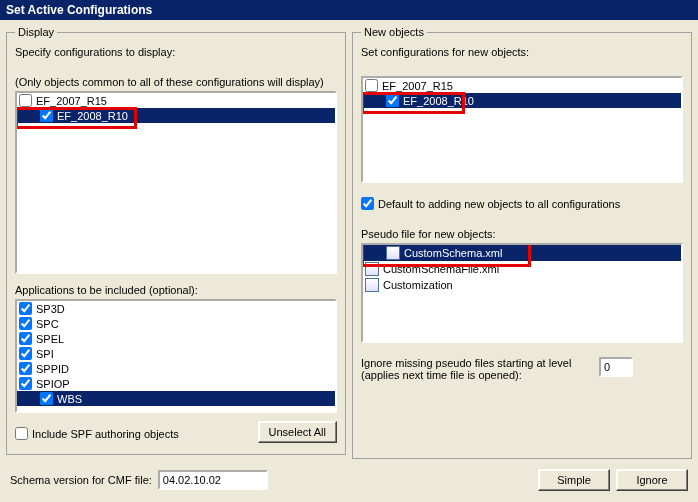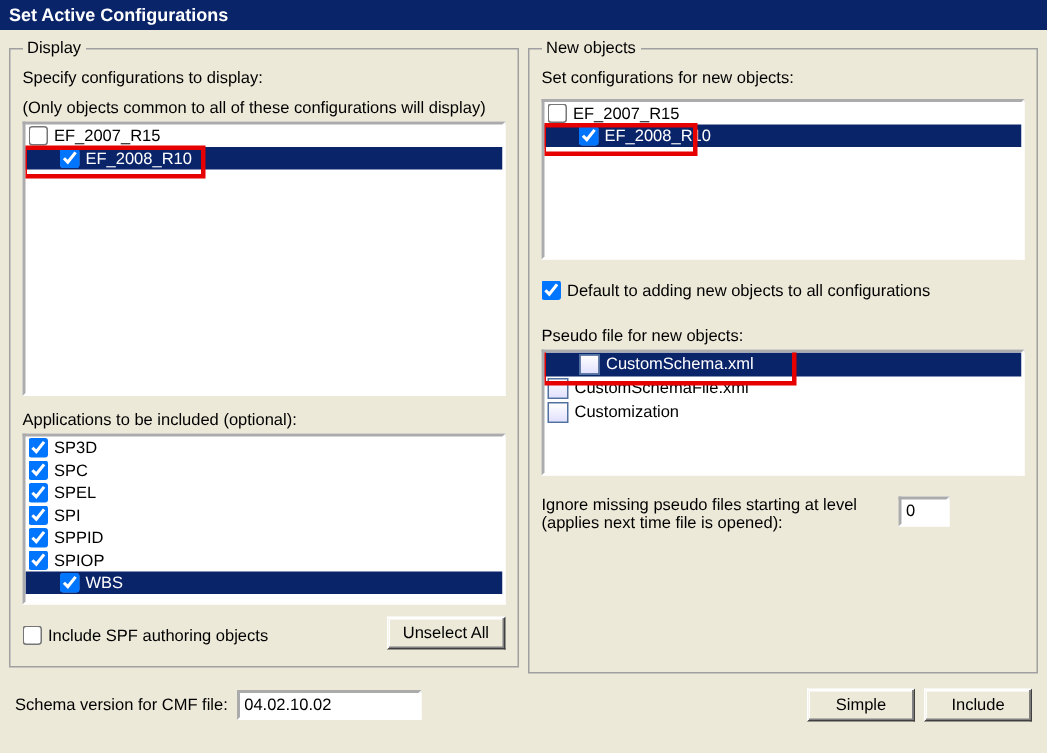--- a/index.html
+++ b/index.html
@@ -31,32 +31,32 @@
 }
 fieldset {
   border: 1px solid #a0a0a0;
   padding: 8px 8px 10px 8px;
   margin-bottom: 4px;
 }
 fieldset > legend {
   font-size: 11px;
   padding: 0 3px;
 }
-.label { margin-bottom: 8px; }
+.label { margin-bottom: 18px; }
 .sublabel { margin-bottom: 3px; }
 .listbox {
   border: 2px inset #fff;
   background: #fff;
   overflow-y: scroll;
   position: relative;
 }
 .listbox.disp { height: 183px; }
 .listbox.apps { height: 114px; }
 .listbox.newobj { height: 107px; }
-.listbox.pseudo { height: 84px; background: #fff; }
+.listbox.pseudo { height: 100px; background: #fff; }
 .row {
   display: flex;
   align-items: center;
   padding: 1px 2px;
   white-space: nowrap;
 }
 .row input[type=checkbox] { margin-right: 3px; width:13px; height:13px; }
 .row.sel { background: #0a246a; color: #fff; padding-left: 23px; }
 .row .txt { padding: 0 1px; }
 .hl-box { position: absolute; border: 3px solid #e60000; pointer-events:none; }
@@ -214,17 +214,17 @@
       <div class="ignore-row">
         <div style="max-width:230px;">Ignore missing pseudo files starting at level (applies next time file is opened):</div>
         <input class="textfield" value="0" style="">
       </div>
     </fieldset>
   </div>
 </div>
 
 <div class="footer">
   <span>Schema version for CMF file:</span>
-  <input class="textfield" style="width: 123px;" value="04.02.10.02">
+  <input class="textfield" style="width: 110px;" value="04.02.10.02">
   <div class="spacer"></div>
   <button class="btn">Simple</button>
-  <button class="btn">Include</button>
+  <button class="btn">Ignore</button>
 </div>
 
 </body></html>

